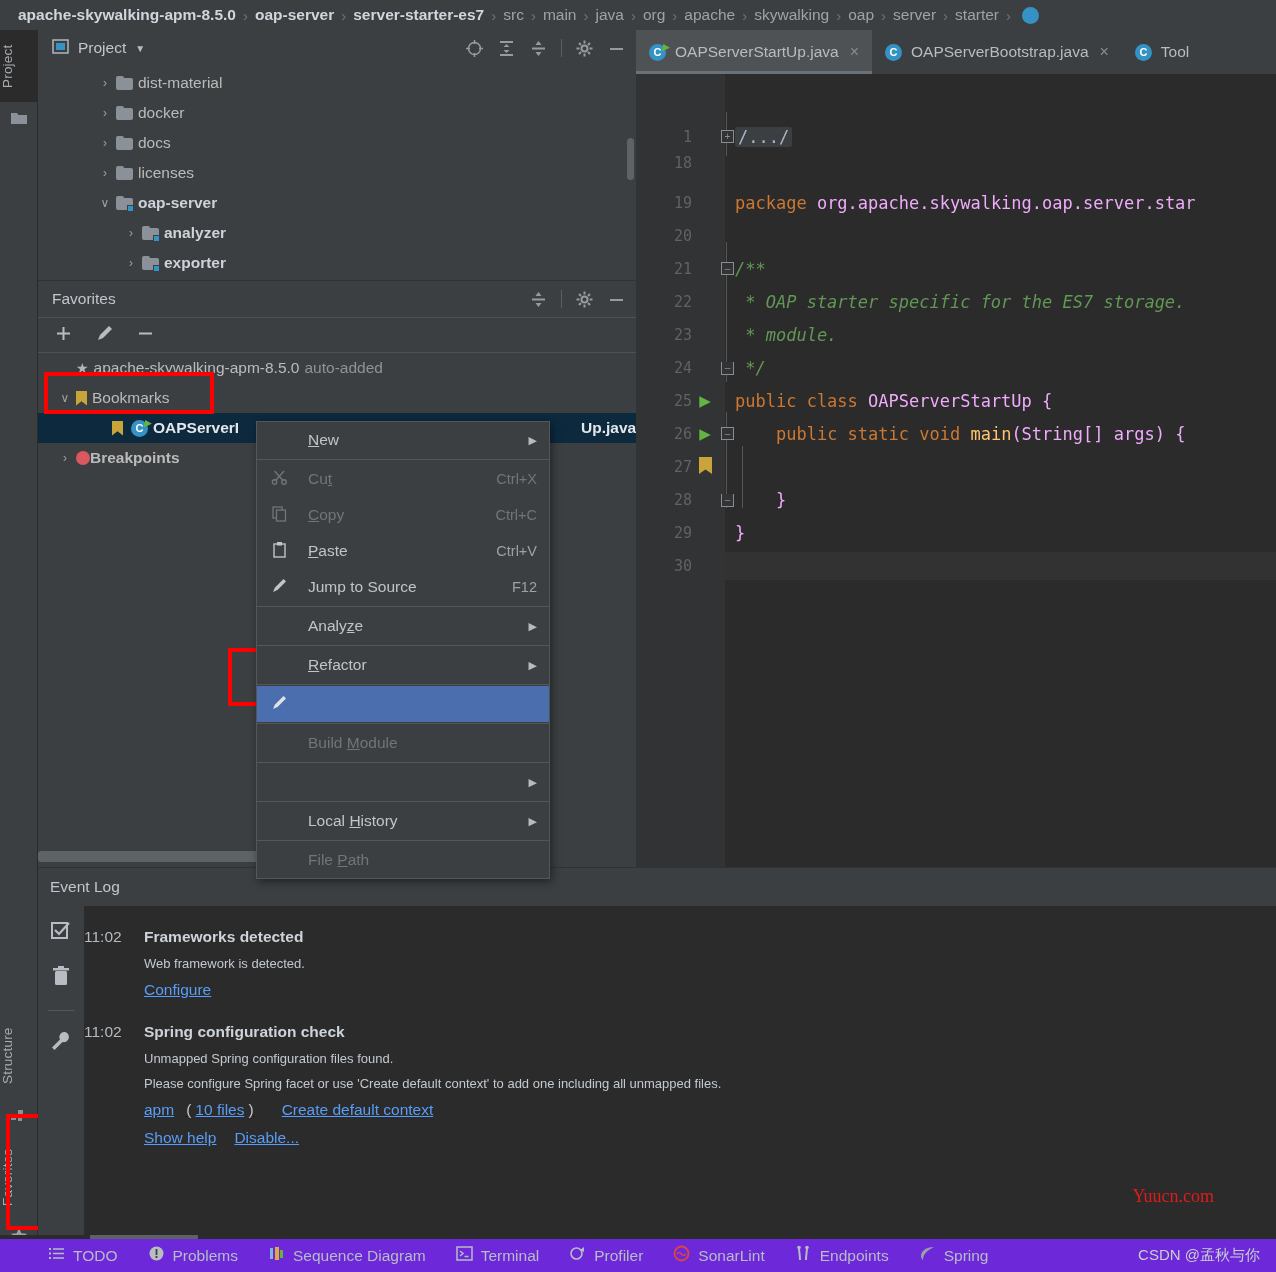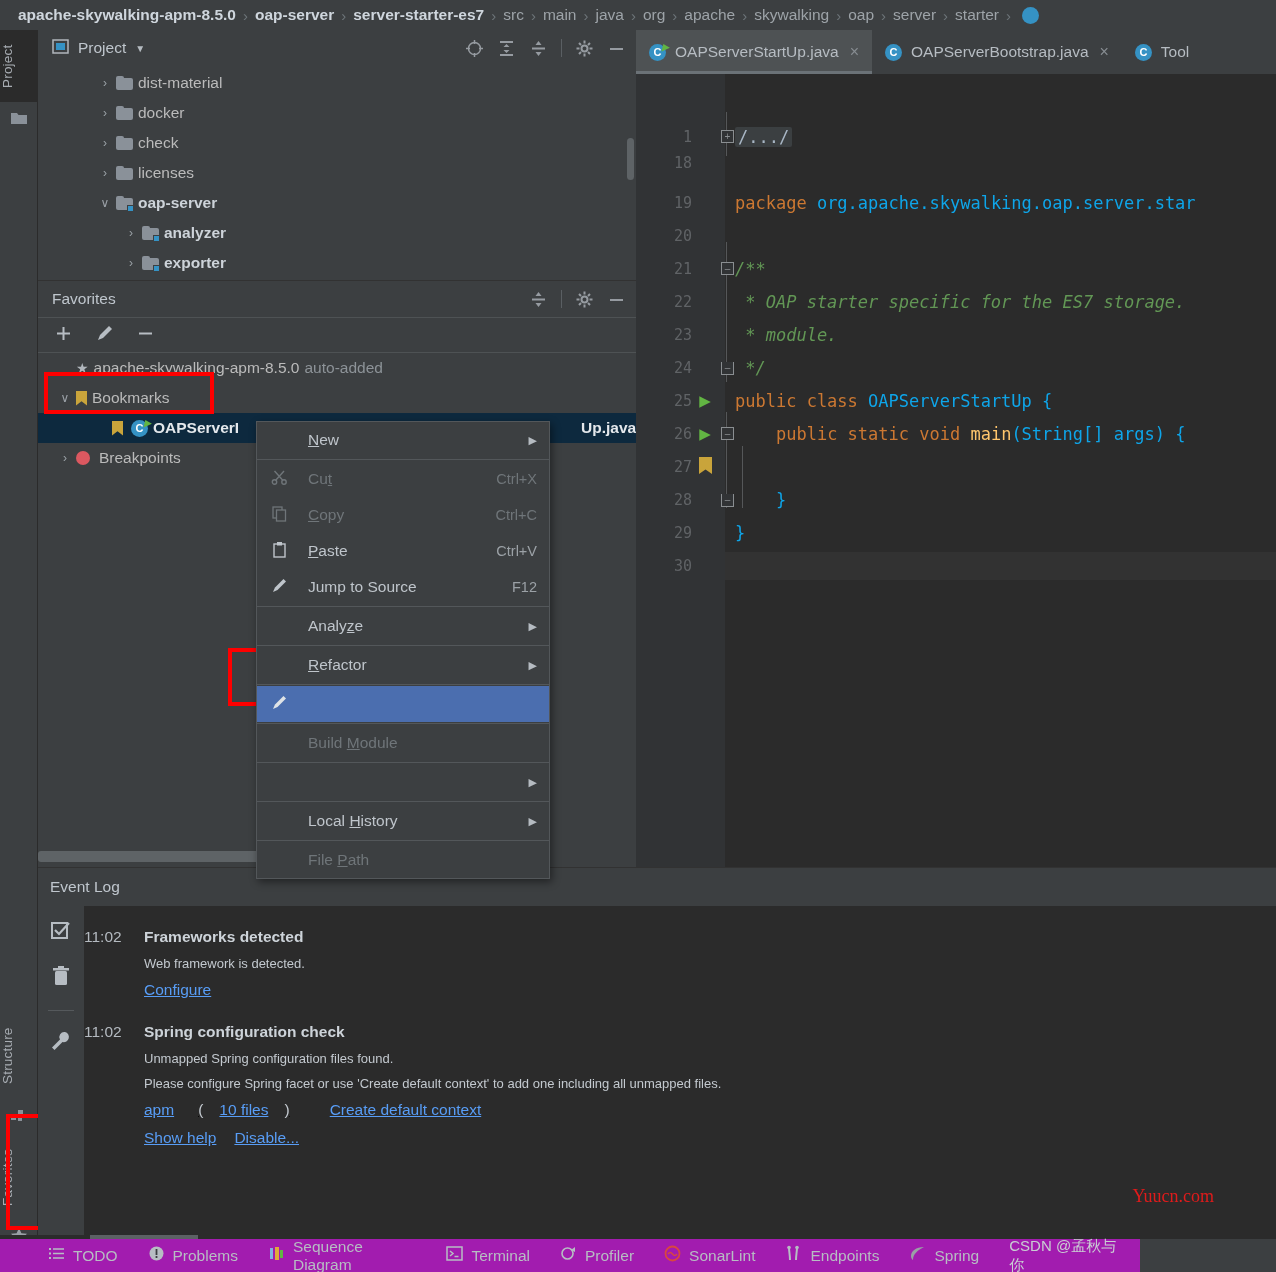--- a/index.html
+++ b/index.html
@@ -163,21 +163,21 @@
     position: absolute; left: 85px; width: 13px; height: 13px;
     border: 1px solid #8a8e91; color: #8a8e91; font-size: 10px;
     line-height: 11px; text-align: center; background: #313335;
   }
   .foldline { position: absolute; left: 90px; width: 1px; background: #555759; }
   .codeline {
     position: absolute; left: 99px; white-space: pre;
     font-family: "DejaVu Sans Mono", monospace; font-size: 17px;
   }
   .k { color: #cc7832; }
-  .t { color: #0ea5e9; }
+  .t { color: #f0abfc; }
   .c { color: #629755; font-style: italic; }
   .m { color: #ffc66d; }
   .i { color: #a9b7c6; font-style: italic; }
   .collapsed {
     background: #3b3f41; color: #a9b7c6; padding: 0 3px; border-radius: 2px;
   }
   .lastline-hl { position: absolute; left: 89px; right: 0; height: 28px; background: #323232; }
 
   
   .eventlog {
@@ -204,22 +204,22 @@
     font-size: 15.5px; color: #589df6; text-decoration: underline; cursor: pointer;
   }
   .el-links { display: flex; gap: 18px; margin-bottom: 10px; }
   .watermark {
     position: absolute; right: 62px; bottom: 28px;
     color: #e01b1b; font-size: 18px; font-family: "Liberation Serif", serif;
   }
 
   
   .statusbar {
-    position: absolute; left: 0; top: 1239px; width: 1140px; height: 33px;
-    background: #a21caf; display: flex; align-items: center; gap: 30px;
+    position: absolute; left: 0; top: 1239px; width: 1276px; height: 33px;
+    background: #6d28d9; display: flex; align-items: center; gap: 30px;
     padding-left: 48px; font-size: 15.5px; color: #b7bdc3;
   }
   .sbitem { display: flex; align-items: center; gap: 8px; }
   .sb-csdn {
     margin-left: auto; padding-right: 16px; color: #c9ced3; font-size: 15px;
   }
   .statusbar-top { position: absolute; left: 0; top: 1235px; width: 1276px; height: 4px; background: #2b2b2b; }
   .sbtab-nub { position: absolute; left: 90px; top: 1235px; width: 108px; height: 4px; background: #5c6164; }
 </style>
 </head>
@@ -333,21 +333,21 @@
       <div class="trow">
         <span style="width:48px;"></span>
         <span class="twist">›</span>
         <span class="folder"></span>
         <span class="tname">docker</span>
       </div>
       <div class="trow">
         <span style="width:48px;"></span>
         <span class="twist">›</span>
         <span class="folder"></span>
-        <span class="tname">check</span>
+        <span class="tname">docs</span>
       </div>
       <div class="trow">
         <span style="width:48px;"></span>
         <span class="twist">›</span>
         <span class="folder"></span>
         <span class="tname">licenses</span>
       </div>
       <div class="trow">
         <span style="width:48px;"></span>
         <span class="twist">∨</span>
@@ -436,21 +436,21 @@
         <span style="width:8px;"></span>
         <span class="javaicon">C<i class="run">▶</i></span>
         <span class="tname" style="font-weight:bold;color:#e4e8ec;">OAPServerI</span>
         <span style="position:absolute;left:543px;font-weight:bold;color:#e4e8ec;">Up.java</span>
         <span class="lnum" style="position:absolute;left:600px;">:27</span>
       </div>
       <div class="fav-row">
         <span style="width:8px;"></span>
         <span class="twist">›</span>
         <span class="bp-dot"></span>
-        <span class="tname" style="margin-left:9px;">Breakpoints</span>
+        <span class="tname" style="margin-left:0;font-weight:bold;">Breakpoints</span>
       </div>
     </div>
   </div>
   <div class="fav-hscroll"></div>
 
   <div class="ctxmenu">
     <div class="mi">
       <span style="width:17px;"></span>
       <span class="mlabel"><span class="u">N</span><span>ew</span></span>
       <span class="marrow">▶</span>
@@ -668,21 +668,21 @@
         <div class="el-line">Web framework is detected.</div>
         <div class="el-links">
           <span class="el-link">Configure</span>
         </div>
       </div>
       <div class="el-entry" style="margin-top:22px;">
         <span class="el-time">11:02</span>
         <div class="el-ttl">Spring configuration check</div>
         <div class="el-line">Unmapped Spring configuration files found.</div>
         <div class="el-line">Please configure Spring facet or use 'Create default context' to add one including all unmapped files.</div>
-        <div class="el-links" style="gap:24px;text-decoration:underline;">
+        <div class="el-links" style="gap:12px;text-decoration:underline;">
           <span class="el-link">apm</span>
           <span style="color:#c3c9cf;font-size:15.5px;">(</span>
           <span class="el-link" style="margin-left:-8px;">10 files</span>
           <span style="color:#c3c9cf;font-size:15.5px;margin-left:-8px;">)</span>
           <span class="el-link" style="margin-left:16px;">Create default context</span>
         </div>
         <div class="el-links">
           <span class="el-link">Show help</span>
           <span class="el-link">Disable...</span>
         </div>

